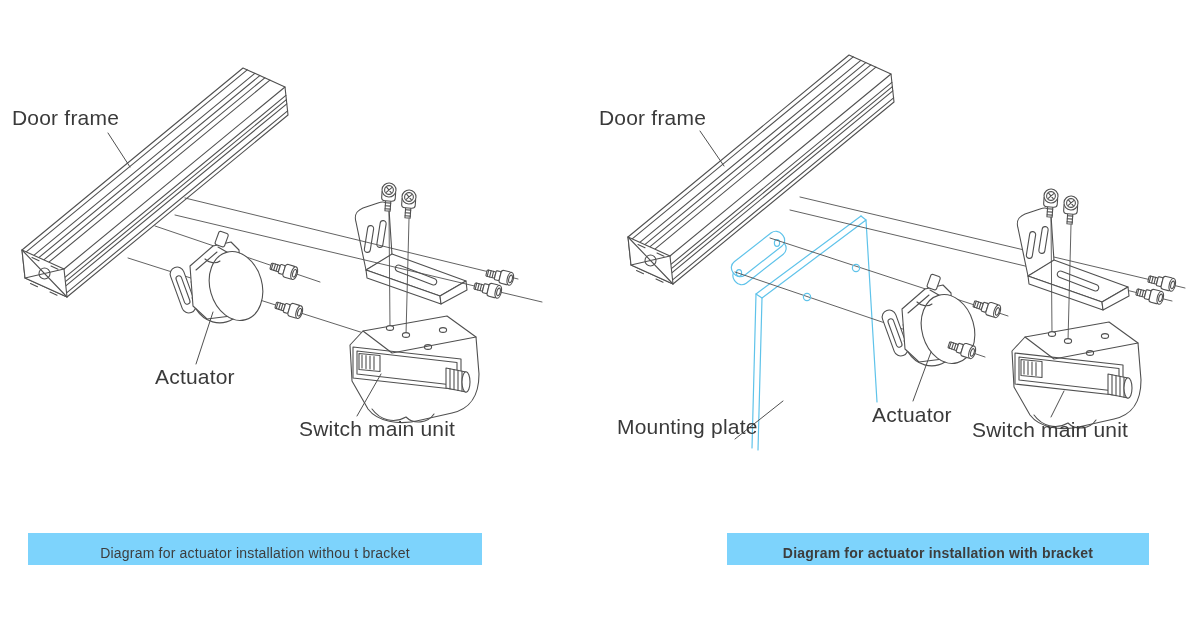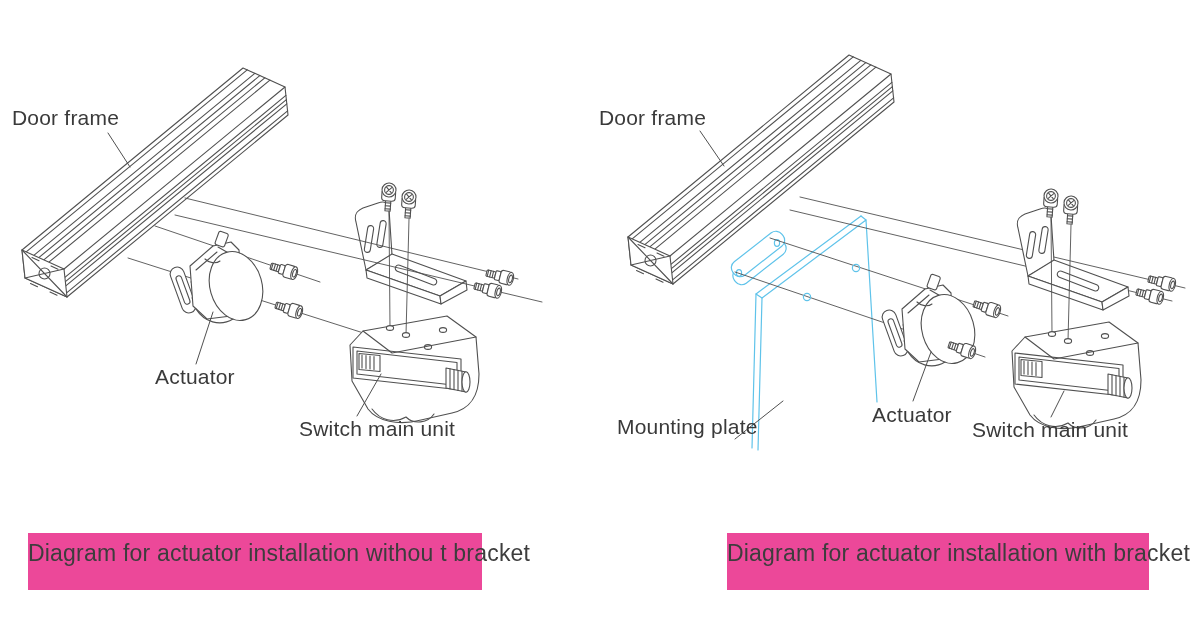--- a/index.html
+++ b/index.html
@@ -6,26 +6,26 @@
   #stage{
     position:relative;width:1200px;height:624px;background:#ffffff;overflow:hidden;
     font-family:"Liberation Sans", sans-serif;
   }
   #artwork{position:absolute;left:0;top:0;}
   .part-label{
     position:absolute;font-size:21px;color:#3a3a3a;white-space:nowrap;
     letter-spacing:0.2px;
   }
   .caption{
-    position:absolute;height:57px;background:#ec4899;color:#3d3d3d;
-    font-size:23px;line-height:40px;text-align:center;letter-spacing:0.2px;
+    position:absolute;height:32px;background:#7dd3fc;color:#3d3d3d;
+    font-size:14px;line-height:40px;text-align:center;letter-spacing:0.2px;
     white-space:nowrap;
   }
   .caption-left{left:28px;top:533px;width:454px;}
-  .caption-right{left:727px;top:533px;width:422px;}
+  .caption-right{left:727px;top:533px;width:422px;font-weight:bold;}
   svg *{vector-effect:non-scaling-stroke;}
 </style>
 </head>
 <body>
 
 <div id="stage">
 
   <svg id="artwork" width="1200" height="624" viewBox="0 0 1200 624" fill="none" stroke="#505050" stroke-width="1.1" stroke-linecap="round" stroke-linejoin="round">
 
     <defs>

